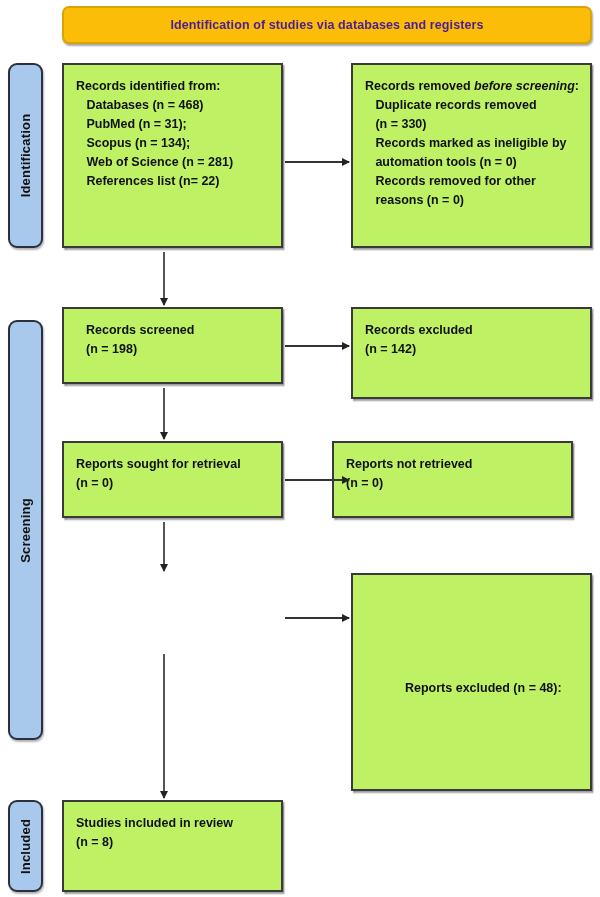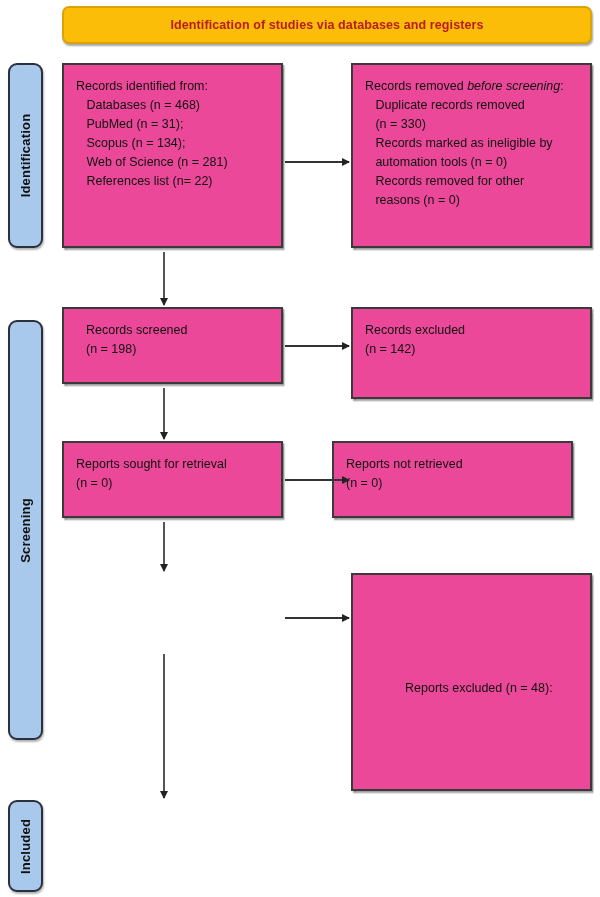--- a/index.html
+++ b/index.html
@@ -32,21 +32,21 @@
     box-shadow: 1px 2px 2px rgba(0,0,0,0.35);
     display: flex;
     align-items: center;
     justify-content: center;
     box-sizing: border-box;
   }
   .banner-text {
     font-size: 12.5px;
     font-weight: bold;
     letter-spacing: 0.1px;
-    color: #b91c1c;
+    color: #4c1d95;
     text-align: center;
   }
 
   
   .stage {
     position: absolute;
     left: 8px;
     width: 35px;
     background: #A8C8EC;
     border: 2.5px solid #2B3040;
@@ -65,25 +65,26 @@
     color: #111111;
     letter-spacing: 0.2px;
   }
   #stage-identification { top: 63px;  height: 185px; }
   #stage-screening     { top: 320px; height: 420px; }
   #stage-included      { top: 800px; height: 92px;  }
 
   
   .box {
     position: absolute;
-    background: #ec4899;
+    background: #bef264;
     border: 2px solid #3A3A3A;
     box-sizing: border-box;
     box-shadow: 1.5px 2px 1.5px rgba(0,0,0,0.45);
     padding: 12px 10px 8px 12px;
+    font-weight: bold;
   }
   .box-text {
     font-size: 12.5px;
     line-height: 1.52;
     color: #111111;
     white-space: pre-line;
   }
   .box-text .indent { display: inline-block; }
   .ital { font-style: italic; }
 
@@ -201,20 +202,24 @@
   <div class="box" id="box-not-retrieved">
     <div class="box-text"><span>Reports not retrieved</span>
 <span>(n = 0)</span></div>
   </div>
 
 
   <div class="box" id="box-reports-excluded">
     <div class="box-text">Reports excluded (n = 48):</div>
   </div>
 
+  <div class="box" id="box-included">
+    <div class="box-text"><span>Studies included in review</span>
+<span>(n = 8)</span></div>
+  </div>
 
   <div class="h-arrow" id="arrow-h-1"></div>
   <div class="h-arrow" id="arrow-h-2"></div>
   <div class="h-arrow" id="arrow-h-3"></div>
   <div class="h-arrow" id="arrow-h-4"></div>
 
   <div class="v-arrow" id="arrow-v-1"></div>
   <div class="v-arrow" id="arrow-v-2"></div>
   <div class="v-arrow" id="arrow-v-3"></div>
   <div class="v-arrow" id="arrow-v-4"></div>

